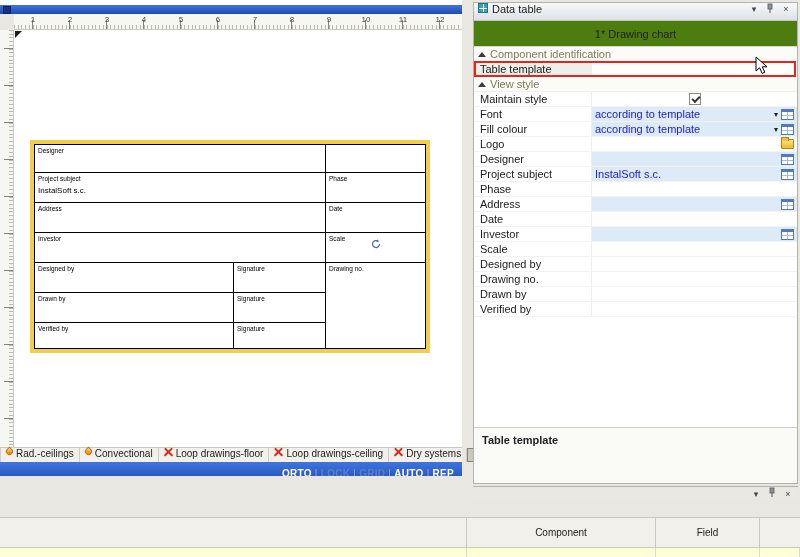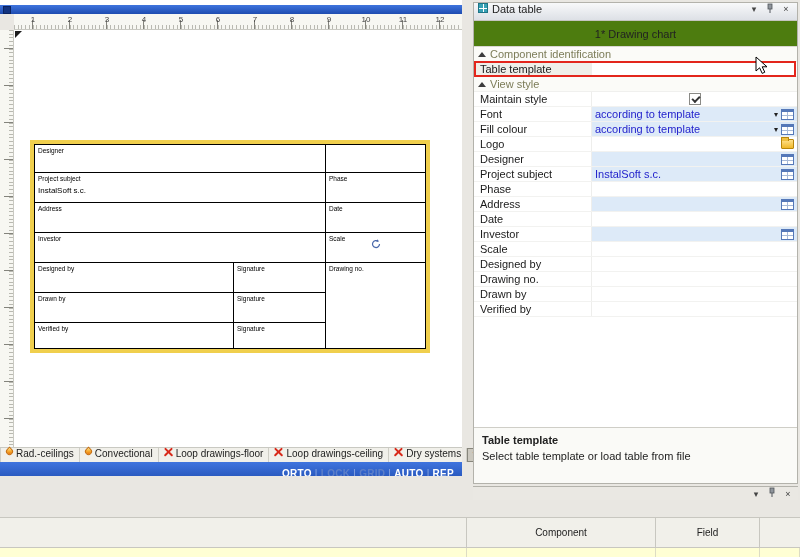--- a/index.html
+++ b/index.html
@@ -413,21 +413,20 @@
         <div class="prow">
           <div class="plabel">Verified by</div>
           <div class="pvalue">
             <span class="vtext"></span>
             <span class="spacer"></span>
           </div>
         </div>
       </div>
     <div class="panel-footer">
       <div class="pf-title">Table template</div>
-      <div class="pf-desc">Select table template or load table from file</div>
     </div>
   </div>
 
   <div class="minibar">
     <span class="ph-btn">▾</span>
     <span class="ph-btn">
       <svg width="10" height="11" viewBox="0 0 10 11">
           <rect x="3" y="1" width="4" height="5" fill="#8f959c" stroke="#50555a" stroke-width="0.8"></rect>
           <line x1="5" y1="6" x2="5" y2="10" stroke="#50555a" stroke-width="1"></line>
         </svg>

